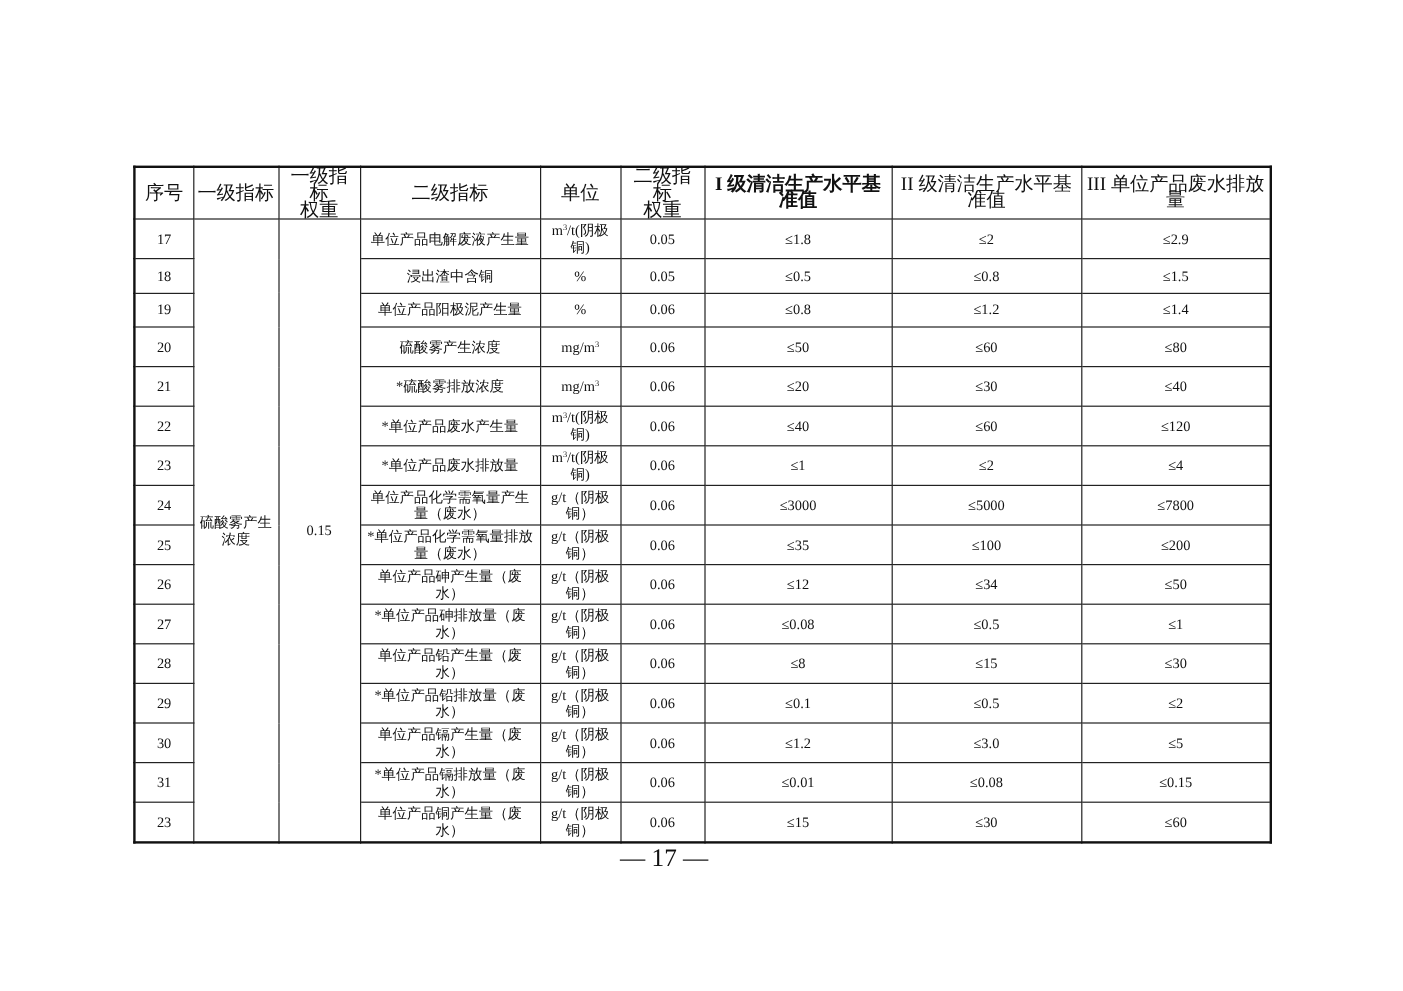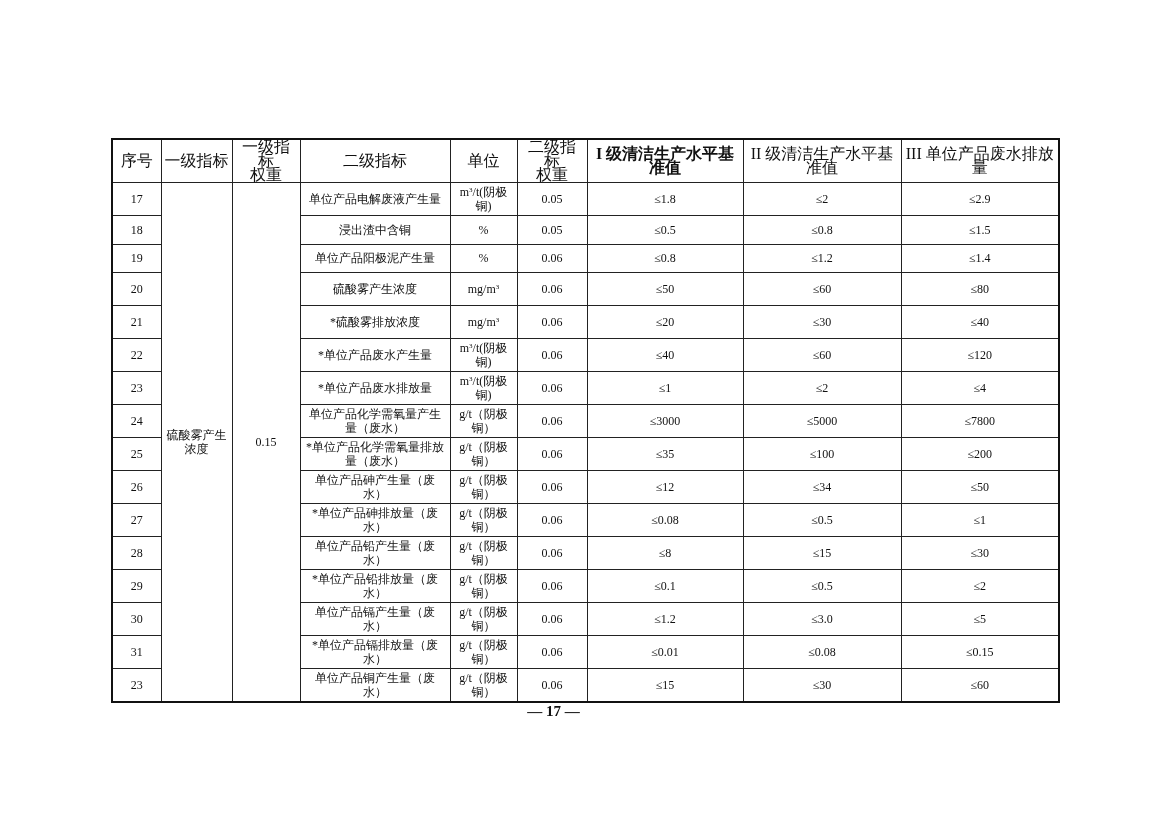--- a/index.html
+++ b/index.html
@@ -9,21 +9,21 @@
               border-collapse: collapse; border: 2px solid #111; table-layout: fixed; }
   table.std td, table.std th { border: 1px solid #222; text-align: center; vertical-align: middle;
               font-size: 12px; line-height: 14px; padding: 0 3px; font-weight: normal; }
   table.std th { font-family: "DejaVu Sans", "Liberation Sans", sans-serif; font-size: 16px; line-height: 14px; }
   tr.hdr { height: 34px; }
   tr.r1 { height: 33px; }
   tr.r2 { height: 28.5px; }
   td.sec { text-align: left; padding-left: 8px; }
   sup { font-size: 7px; vertical-align: top; position: relative; top: -2px; }
   .pagenum { position: absolute; left: 0; width: 1107px; top: 703px; text-align: center;
-             font-size: 15px; font-family: "Liberation Serif", serif; font-weight: bold; }
+             font-size: 21px; font-family: "Liberation Serif", serif; }
 </style>
 </head>
 <body>
 
 <table class="std">
   <colgroup>
     <col style="width:49px">
       <col style="width:71px">
       <col style="width:68px">
       <col style="width:150px">

